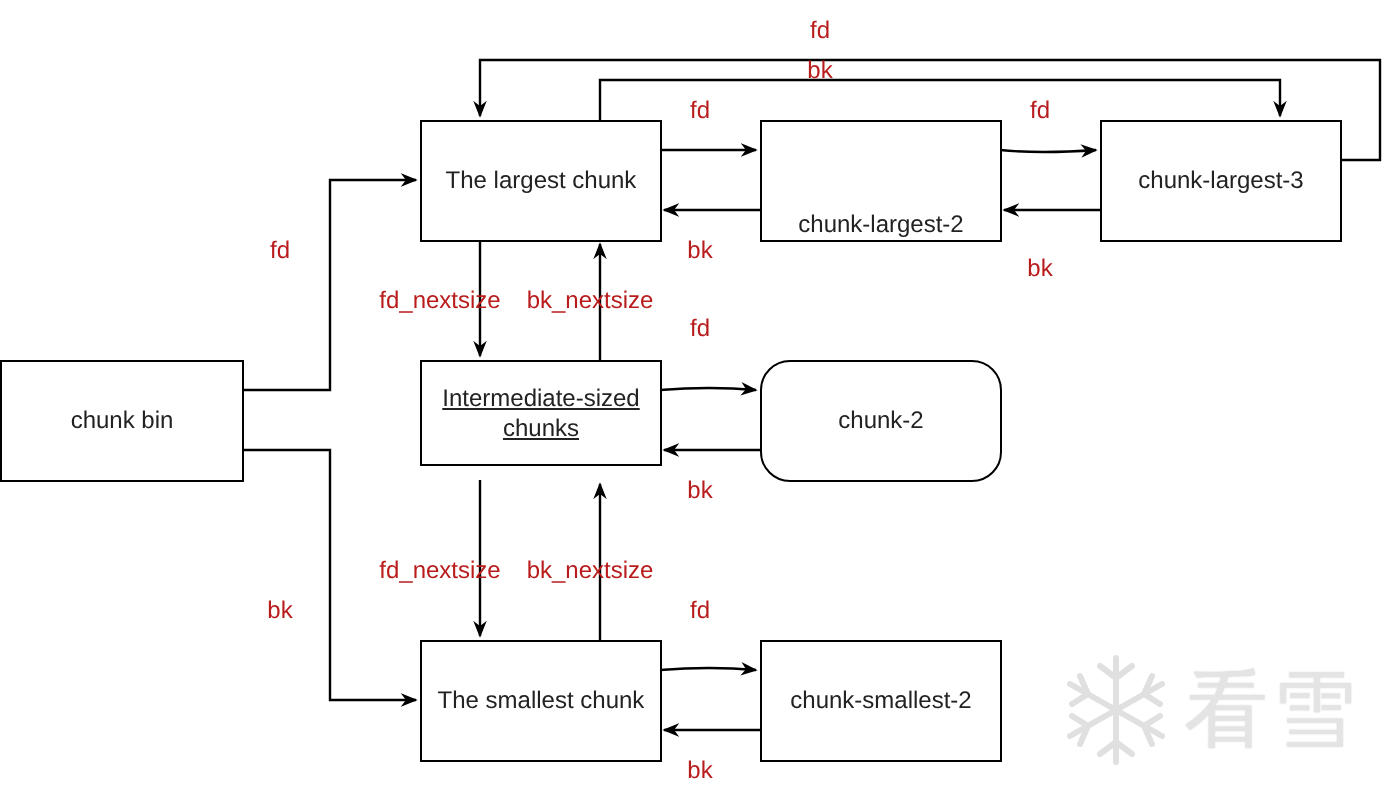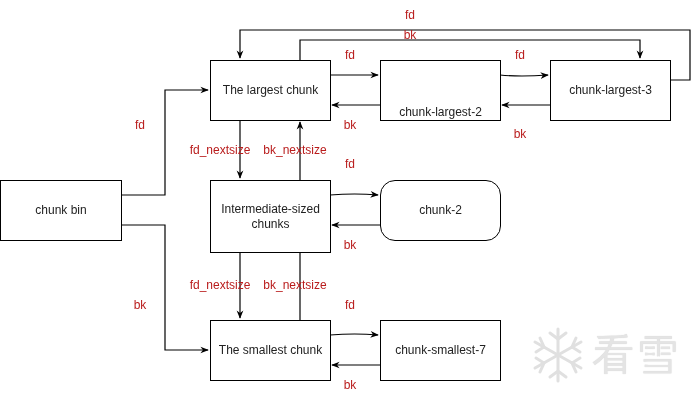--- a/index.html
+++ b/index.html
@@ -66,31 +66,31 @@
   </div>
 <div class="node" style="left:210px;top:60px;width:121px;height:61px;">
     <span>The largest chunk</span>
   </div>
 <div class="node" style="left:380px;top:60px;width:121px;height:61px;align-items:flex-end;">
     <span>chunk-largest-2</span>
   </div>
 <div class="node" style="left:550px;top:60px;width:121px;height:61px;">
     <span>chunk-largest-3</span>
   </div>
-<div class="node" style="left:210px;top:180px;width:121px;height:73px;padding:0 8px;">
+<div class="node" style="left:210px;top:180px;width:121px;height:53px;padding:0 8px;text-decoration:underline;">
     <span>Intermediate-sized chunks</span>
   </div>
 <div class="node" style="left:380px;top:180px;width:121px;height:61px;border-radius:15px;">
     <span>chunk-2</span>
   </div>
 <div class="node" style="left:210px;top:320px;width:121px;height:61px;text-align:right;">
     <span>The smallest chunk</span>
   </div>
 <div class="node" style="left:380px;top:320px;width:121px;height:61px;">
-    <span>chunk-smallest-7</span>
+    <span>chunk-smallest-2</span>
   </div>
 
 <span class="lbl" style="left:410px;top:15px;">fd</span>
 <span class="lbl" style="left:410px;top:35px;">bk</span>
 <span class="lbl" style="left:350px;top:55px;">fd</span>
 <span class="lbl" style="left:350px;top:125px;">bk</span>
 <span class="lbl" style="left:520px;top:55px;">fd</span>
 <span class="lbl" style="left:520px;top:134px;">bk</span>
 <span class="lbl" style="left:140px;top:125px;">fd</span>
 <span class="lbl" style="left:140px;top:305px;">bk</span>

